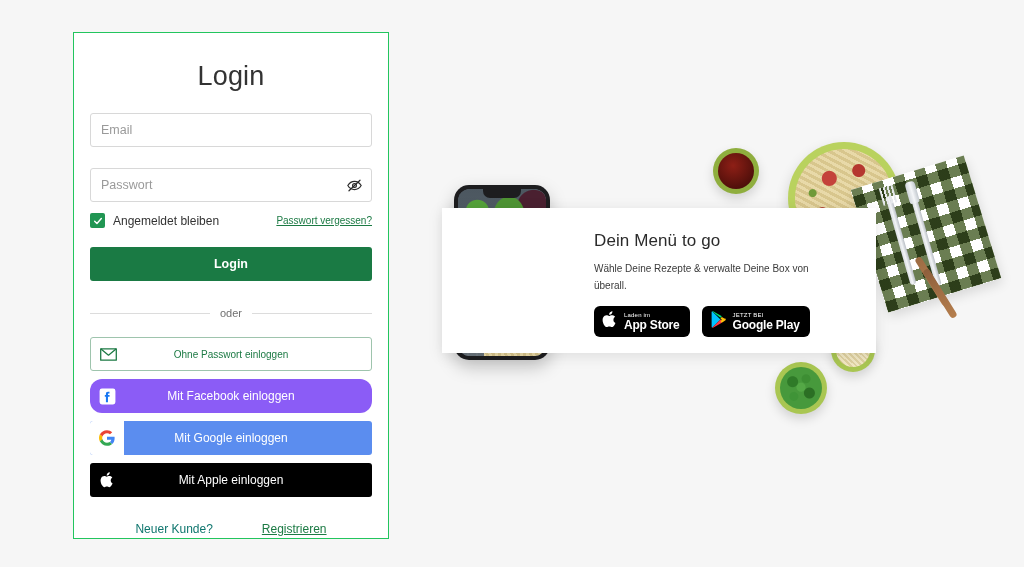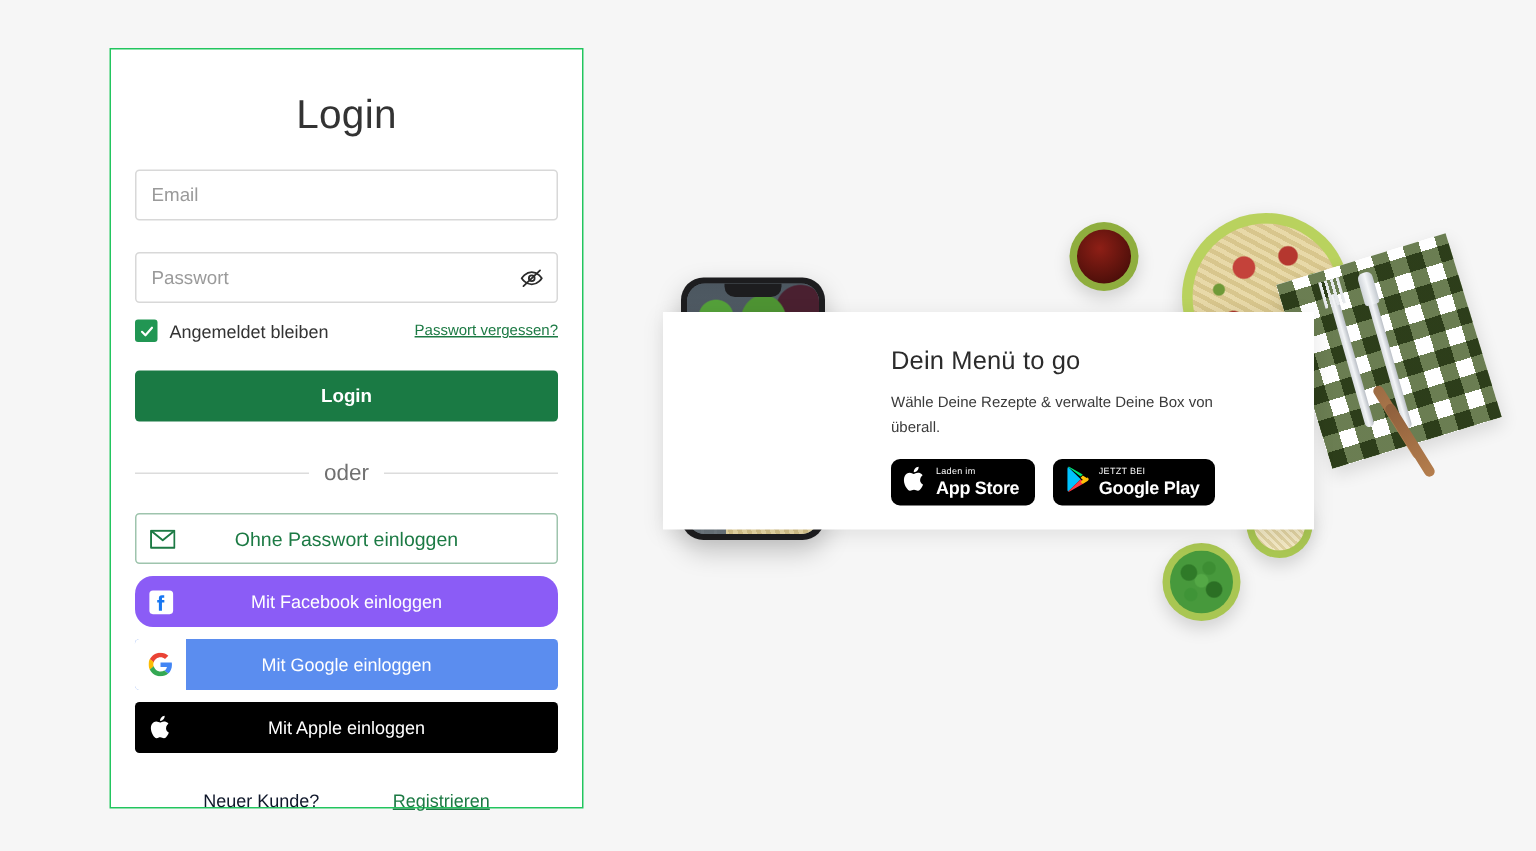--- a/index.html
+++ b/index.html
@@ -133,28 +133,28 @@
     font-size: 12.5px;
   }
 
   .divider {
     margin-top: 26px;
     display: flex;
     align-items: center;
     gap: 10px;
   }
   .divider .line { flex: 1; height: 1px; background: #dcdcdc; }
-  .divider .label { font-size: 15px; color: #707070; }
+  .divider .label { font-size: 11px; color: #707070; }
 
   .btn-passwordless {
     margin-top: 18px;
     background: #ffffff;
     border: 1px solid #9ec4ad;
     color: #1c7a44;
-    font-size: 13px;
+    font-size: 10px;
   }
 
   .btn-social {
     margin-top: 8px;
     color: #ffffff;
     font-size: 12px;
   }
   .btn-facebook { background: #8b5cf6; border-radius: 12px; }
   .btn-google   { background: #5b8def; }
   .btn-apple    { background: #000000; }
@@ -174,21 +174,21 @@
     border-radius: 3px 0 0 3px;
   }
 
   .footer-row {
     margin-top: 25px;
     display: flex;
     align-items: center;
     justify-content: center;
     gap: 9px;
   }
-  .footer-text { font-size: 12px; color: #0f172a; }
+  .footer-text { font-size: 12px; color: #0f766e; }
   .footer-link {
     font-size: 12px;
     color: #1c7a44;
     text-decoration: underline;
     cursor: pointer;
     margin-left: 40px;
   }
 
   
   .promo-scene {

